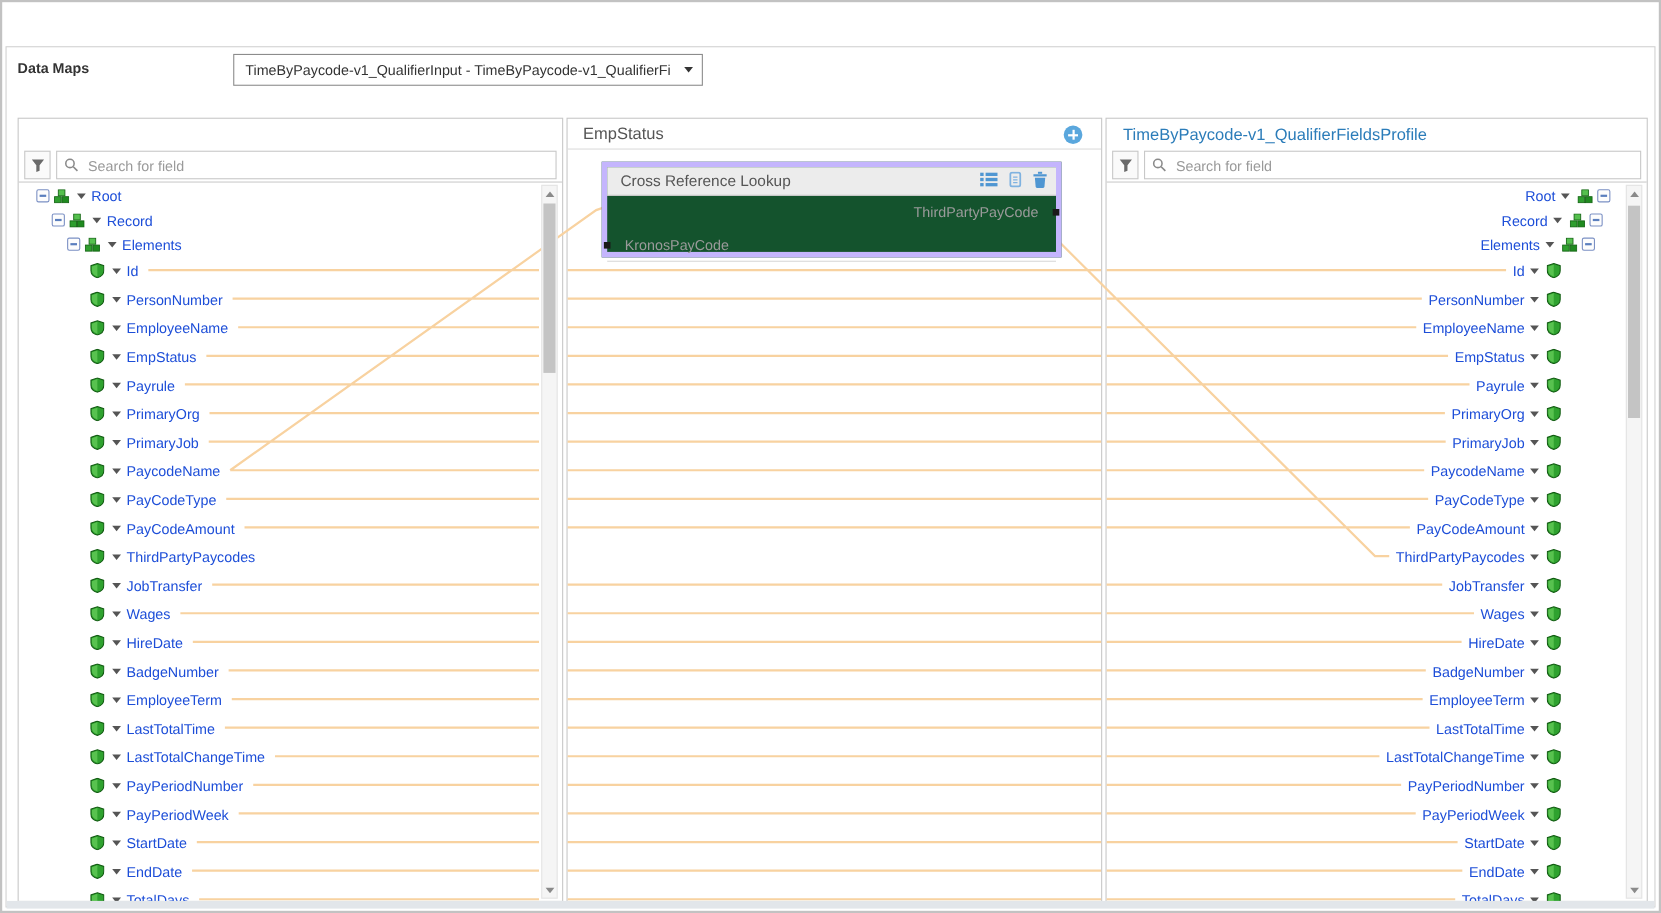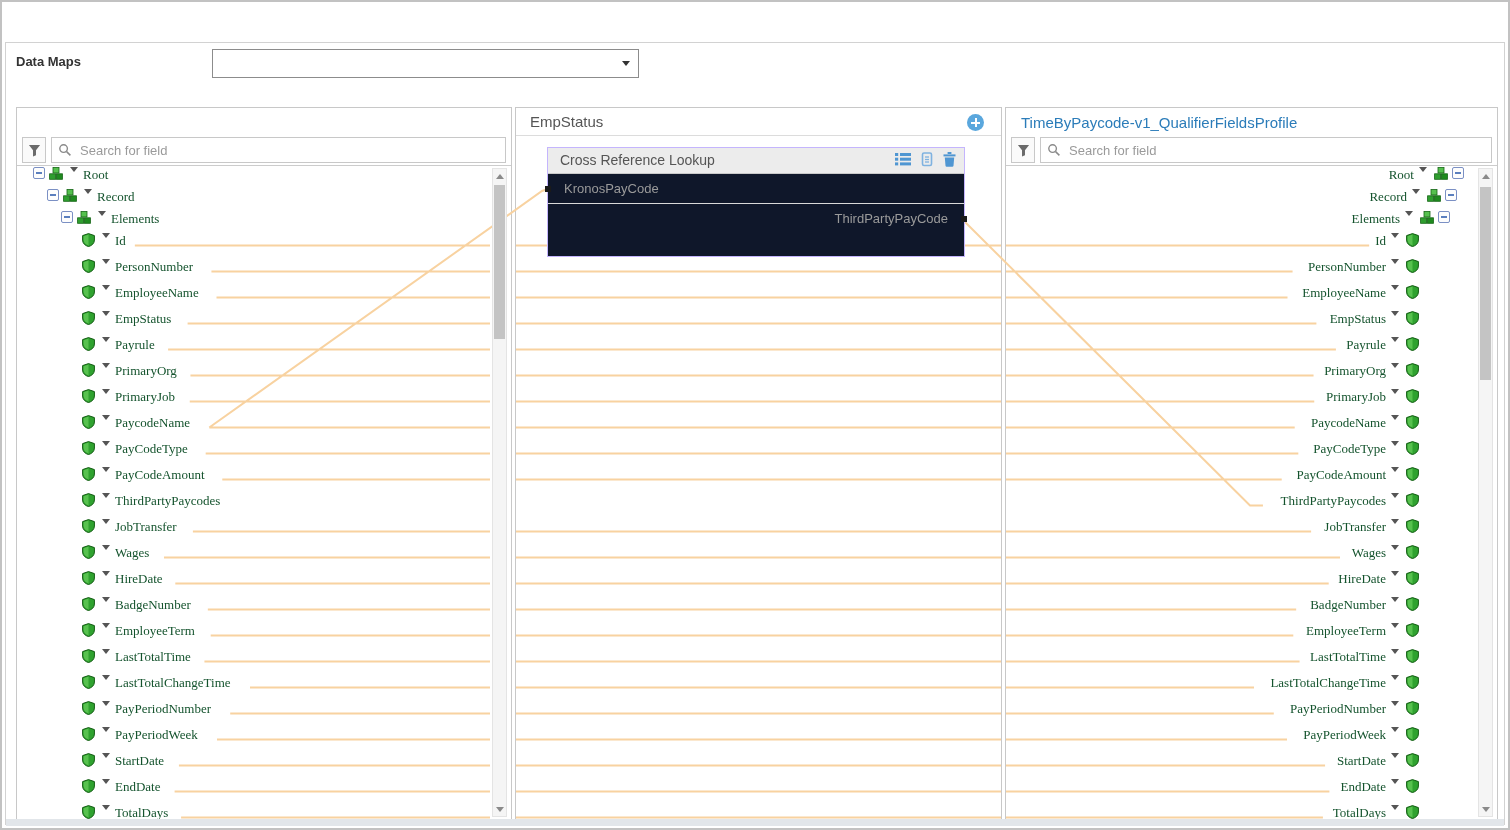--- a/index.html
+++ b/index.html
@@ -40,44 +40,44 @@
   .filter-btn { width:24px; height:26px; border:1px solid #c8c8c8; background:#fafafa;
                 display:flex; align-items:center; justify-content:center; cursor:pointer; }
   .field-search { position:relative; flex:1; margin-left:5px; height:26px; }
   .field-search input { width:100%; height:26px; border:1px solid #c8c8c8; padding:0 2px 0 28px;
                         font:13px "Liberation Sans",sans-serif; color:#4d7c0f; outline:none; }
   .field-search input::placeholder { color:#9a9a9a; }
   .field-search .mag { position:absolute; left:7px; top:6px; }
   .tree-area { position:absolute; left:0; right:0; top:57px; bottom:0;
                border-top:1px solid #cccccc; overflow:hidden; }
   .tree-rows { position:absolute; left:0; top:0; right:0; bottom:0; }
-  .row { position:absolute; display:flex; align-items:flex-start; height:26px;
-         white-space:nowrap; color:#14532d;font-family:Liberation Serif, serif; }
+  .row { position:absolute; display:flex; align-items:center; height:26px;
+         white-space:nowrap; color:#1d4ed8; }
   .row.branch { height:22px; }
   .row > * { flex:0 0 auto; }
   .gap4 { width:4px; }
   .caret { width:0; height:0; border-left:4px solid transparent; border-right:4px solid transparent;
            border-top:5px solid #555; margin:0 3px; }
   .expander { width:12px; height:12px; border:1px solid #7b90c4; border-radius:2px;
               background:#fdfdfd; position:relative; cursor:pointer; }
   .expander::after { content:""; position:absolute; left:2px; right:2px; top:4px;
                      border-top:2px solid #5b7fbe; }
   .lbl { padding:0 2px; }
 
   
   .mid-title { position:relative; height:28px; line-height:28px; padding-left:14px;
                color:#555; font-size:15px; border-bottom:1px solid #dcdcdc; }
   .plus-btn { position:absolute; right:17px; top:6px; width:17px; height:17px; border-radius:50%;
               background:#5aa7dd; cursor:pointer; }
   .plus-btn::before, .plus-btn::after { content:""; position:absolute; background:#fff; }
   .plus-btn::before { left:4px; right:4px; top:7.5px; height:2px; }
   .plus-btn::after  { top:4px; bottom:4px; left:7.5px; width:2px; }
 
-  .fn-box { position:absolute; left:31px; top:39px; width:418px; height:110px;
-            border:1px solid #c4b5fd; background:#0f172a; z-index:4; }
+  .fn-box { position:absolute; left:31px; top:39px; width:418px; height:87px;
+            border:5px solid #c4b5fd; background:#14532d; z-index:4; }
   .fn-head { height:26px; line-height:25px; background:#ececec; border-bottom:1px solid #c9c9c9;
              padding-left:12px; color:#555; font-size:14px; position:relative; }
   .fn-tools { position:absolute; right:8px; top:4px; display:flex; gap:9px; }
   .fn-tools span { cursor:pointer; display:inline-flex; }
   .fn-row { position:relative; height:30px; line-height:30px; color:#9a9a9a; }
   .fn-row.in  { border-bottom:1px solid #d9d9d9; padding-left:16px; }
   .fn-row.out { text-align:right; padding-right:16px; }
   .sq { position:absolute; width:6px; height:6px; background:#1a1a1a; top:12px; cursor:pointer; }
   .sq.in  { left:-3px; }
   .sq.out { right:-3px; }
@@ -103,20 +103,21 @@
 </head>
 <body>
 
 <div class="page">
 
 
   <div class="main-box"></div>
 
   <div class="dm-label">Data Maps</div>
   <div class="dropdown">
+    <span class="txt">TimeByPaycode-v1_QualifierInput - TimeByPaycode-v1_QualifierFi</span>
     <span class="chev"></span>
   </div>
 
   <div class="panel left">
     <div class="filter-row">
       <div class="filter-btn">
         <svg width="13" height="13" viewBox="0 0 14 14">
           <path d="M1 1 h12 L8.6 6.6 V12 L5.4 13.4 V6.6 Z" fill="#6a6a6a"></path>
         </svg>
       </div>
@@ -423,27 +424,27 @@
           </span>
           <span>
             <svg width="13" height="15" viewBox="0 0 13 15">
               <rect x="4.6" y="0" width="3.8" height="2" fill="#4f96d2"></rect>
               <rect x="0.5" y="2.4" width="12" height="2" fill="#4f96d2"></rect>
               <path d="M1.8 5.6 h9.4 l-0.7 8.2 a1.2 1.2 0 0 1 -1.2 1 h-5.6 a1.2 1.2 0 0 1 -1.2 -1 Z" fill="#4f96d2"></path>
             </svg>
           </span>
         </span>
       </div>
+      <div class="fn-row out">
+        <span>ThirdPartyPayCode</span>
+        <span class="sq out"></span>
+      </div>
       <div class="fn-row in">
         <span class="sq in"></span>
         <span>KronosPayCode</span>
-      </div>
-      <div class="fn-row out">
-        <span>ThirdPartyPayCode</span>
-        <span class="sq out"></span>
       </div>
     </div>
   </div>
 
   <div class="panel right">
     <div class="panel-title">TimeByPaycode-v1_QualifierFieldsProfile</div>
     <div class="filter-row">
       <div class="filter-btn">
         <svg width="13" height="13" viewBox="0 0 14 14">
           <path d="M1 1 h12 L8.6 6.6 V12 L5.4 13.4 V6.6 Z" fill="#6a6a6a"></path>

